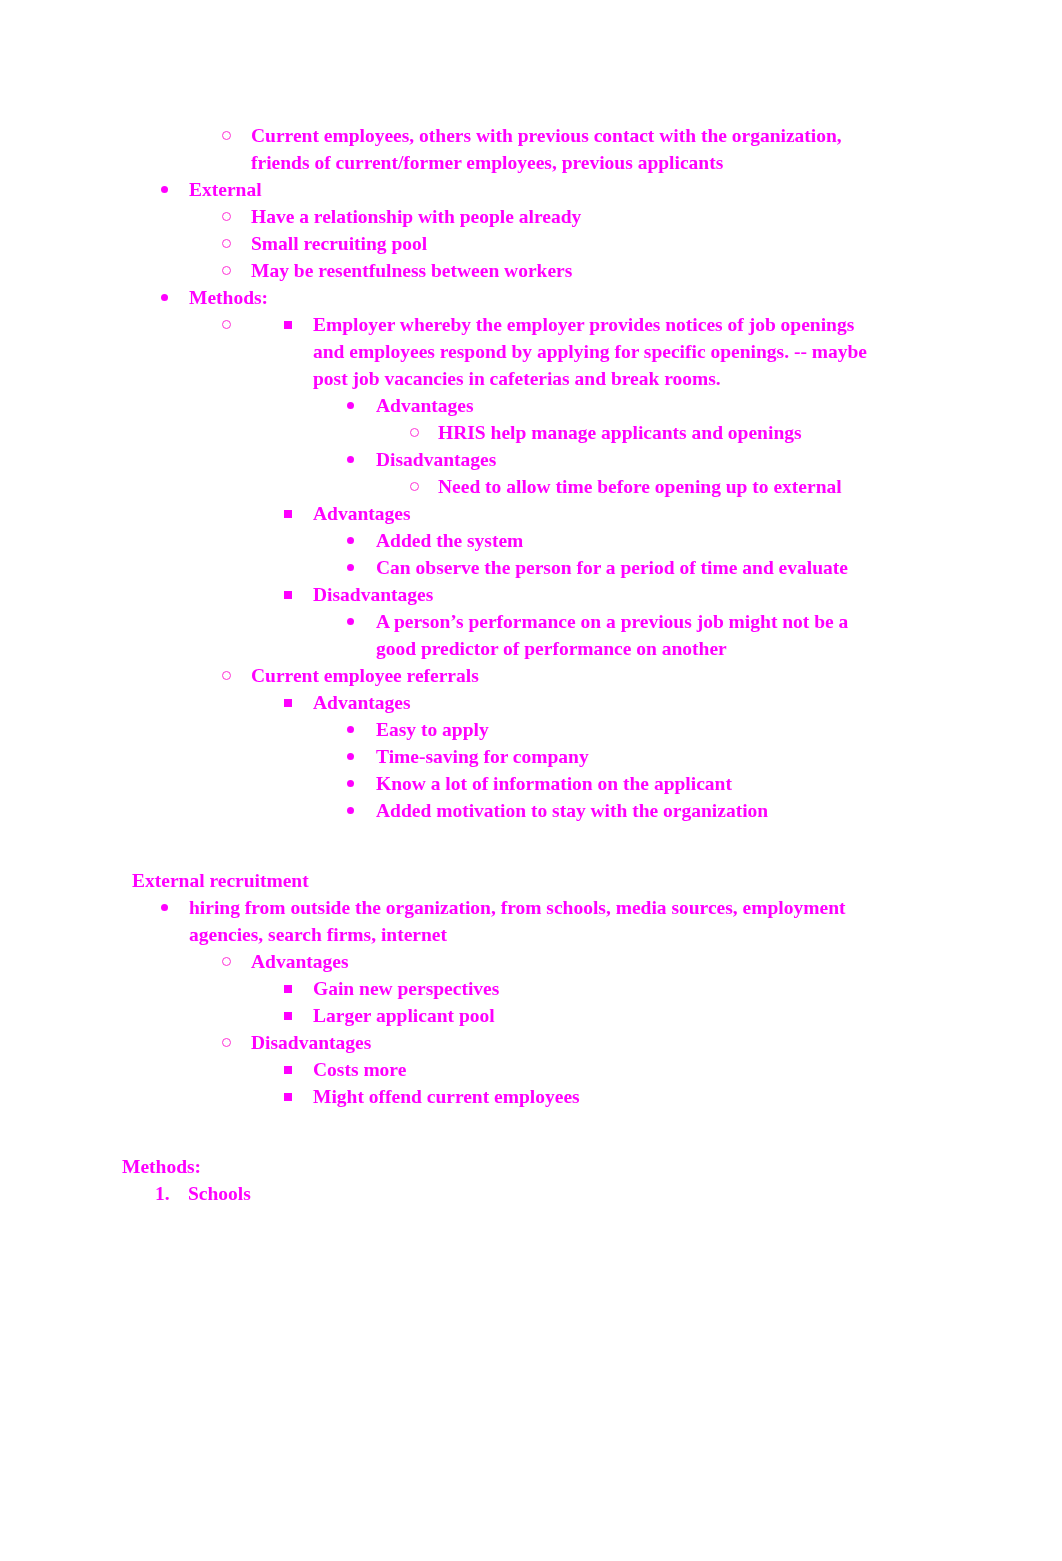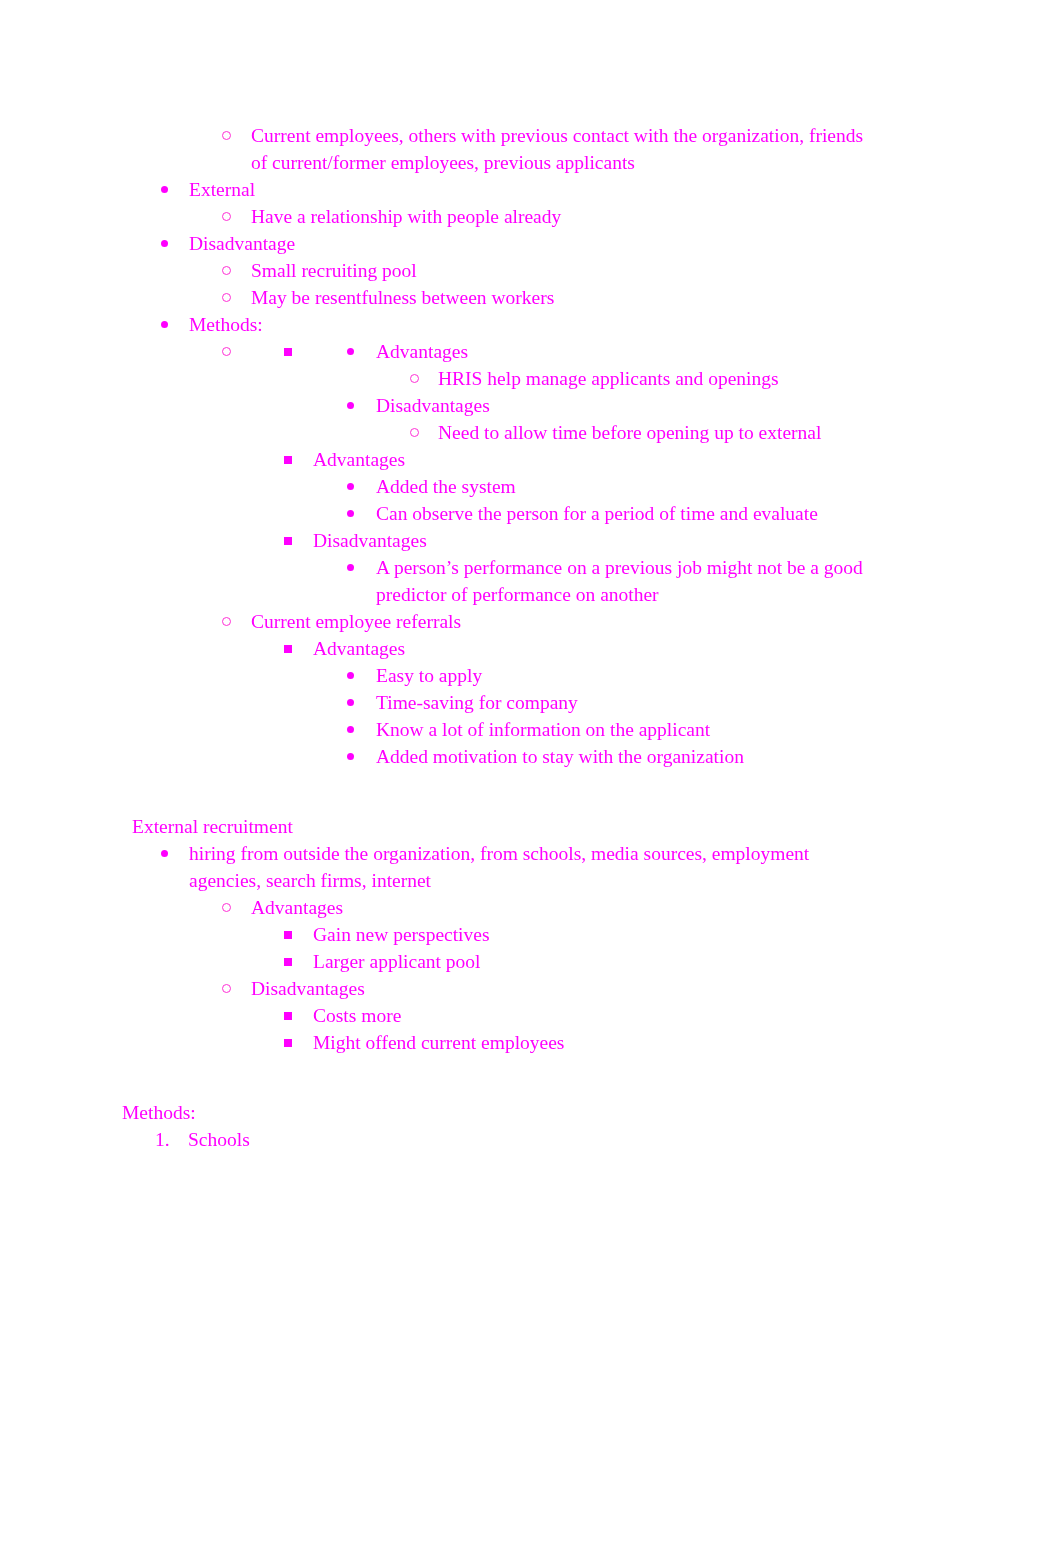--- a/index.html
+++ b/index.html
@@ -16,20 +16,21 @@
     position: relative;
     overflow: hidden;
   }
 
   .page {
     position: relative;
     width: 1062px;
     height: 1561px;
     box-sizing: border-box;
     padding-top: 122px;
+    font-weight: bold;
   }
 
   
   .row {
     position: relative;
     font-size: 19.5px;
     line-height: 27px;
     color: #ff00ff;
     margin: 0;
     padding: 0;
@@ -124,46 +125,43 @@
       <span class="marker"><span class="bul-disc"></span></span>
       <span class="txt">External</span>
     </div>
 
 
     <div class="row lvl2">
       <span class="marker"><span class="bul-circle"></span></span>
       <span class="txt">Have a relationship with people already</span>
     </div>
 
+
+    <div class="row lvl2">
+      <span class="marker"><span class="bul-circle"></span></span>
+      <span class="txt">Small recruiting pool</span>
+    </div>
+
+    <div class="row lvl2">
+      <span class="marker"><span class="bul-circle"></span></span>
+      <span class="txt">May be resentfulness between workers</span>
+    </div>
+
     <div class="row lvl1">
       <span class="marker"><span class="bul-disc"></span></span>
-      <span class="txt">Disadvantage</span>
-    </div>
-
-    <div class="row lvl2">
-      <span class="marker"><span class="bul-circle"></span></span>
-      <span class="txt">Small recruiting pool</span>
-    </div>
-
-    <div class="row lvl2">
-      <span class="marker"><span class="bul-circle"></span></span>
-      <span class="txt">May be resentfulness between workers</span>
-    </div>
-
-    <div class="row lvl1">
-      <span class="marker"><span class="bul-disc"></span></span>
       <span class="txt">Methods:</span>
     </div>
 
     <div class="row lvl2">
       <span class="marker"><span class="bul-circle"></span></span>
     </div>
 
     <div class="row lvl3">
       <span class="marker"><span class="bul-square"></span></span>
+      <span class="txt">Employer whereby the employer provides notices of job openings and employees respond by applying for specific openings. -- maybe post job vacancies in cafeterias and break rooms.</span>
     </div>
 
     <div class="row lvl4">
       <span class="marker"><span class="bul-disc"></span></span>
       <span class="txt">Advantages</span>
     </div>
 
     <div class="row lvl5">
       <span class="marker"><span class="bul-circle"></span></span>
       <span class="txt">HRIS help manage applicants and openings</span>

